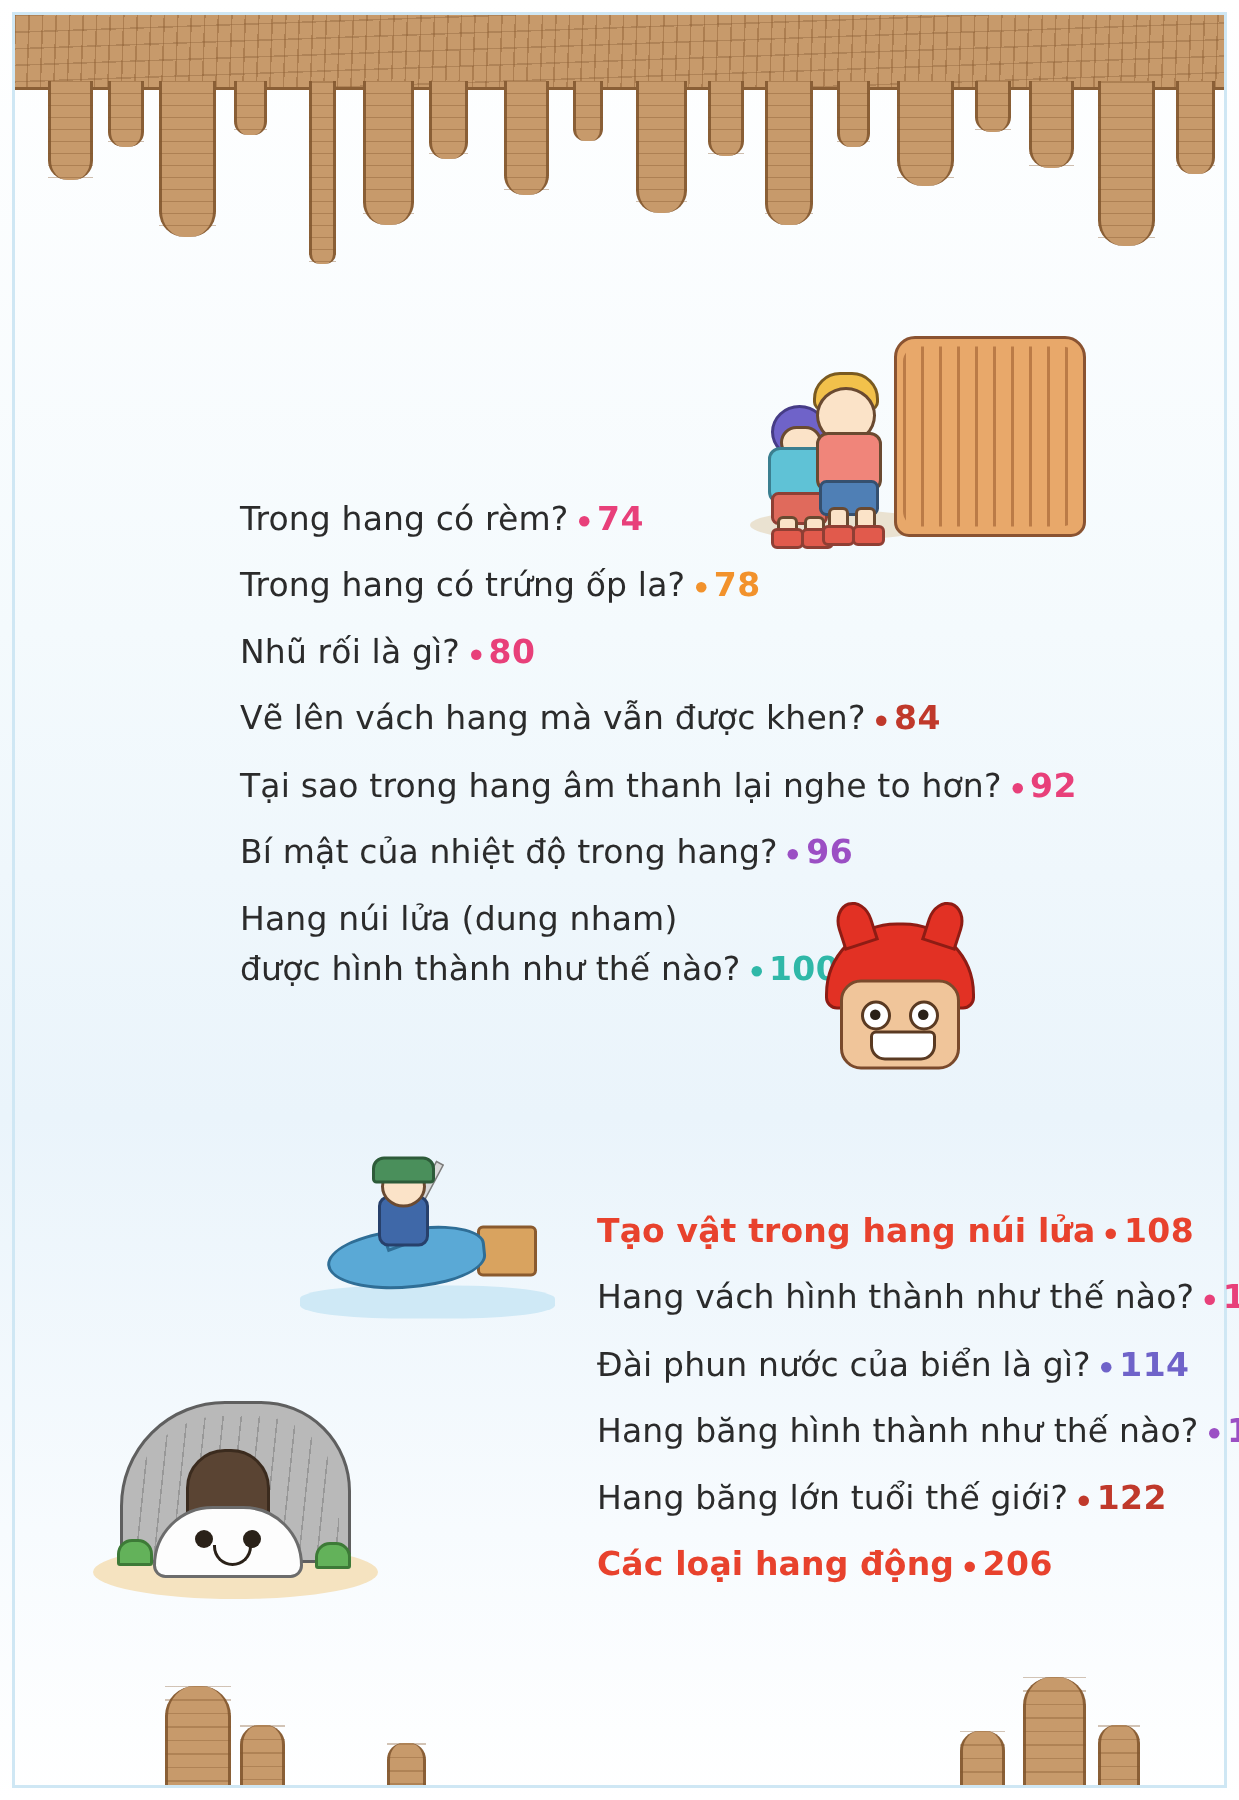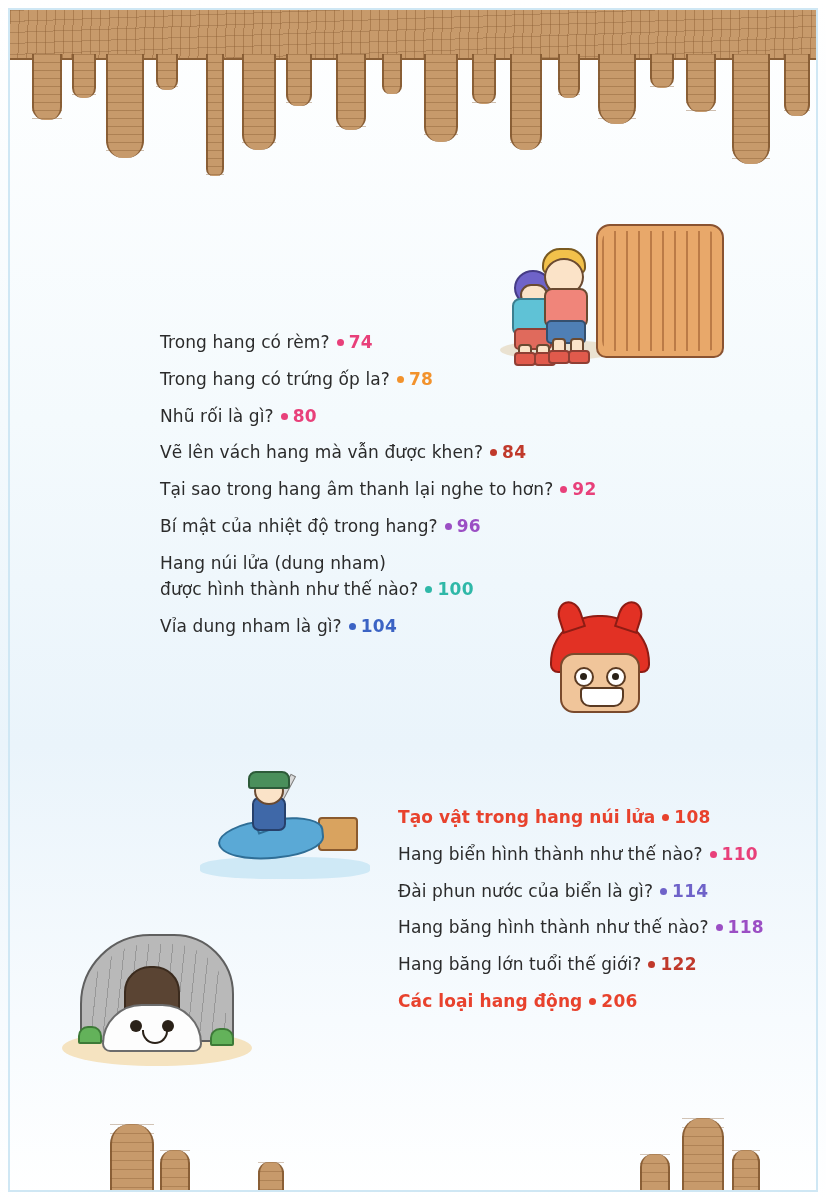--- a/index.html
+++ b/index.html
@@ -101,21 +101,21 @@
     top: 330px;
     width: 480px;
   }
   .toc-bottom {
     position: absolute;
     left: 398px;
     top: 805px;
     width: 400px;
   }
   .toc-entry {
-    font-size: 17px;
+    font-size: 22px;
     line-height: 1.52;
     color: #2b2b2b;
     margin-bottom: 11px;
     white-space: nowrap;
   }
   .toc-entry.heading .title {
     color: #e8422d;
     font-weight: bold;
   }
   .toc-entry .title {
@@ -369,23 +369,20 @@
 
     <div class="toc-entry">
       <span class="title">Bí mật của nhiệt độ trong hang?</span><span class="tail"><span class="dot" style="background:#9b4fc4"></span><span class="pg" style="color:#9b4fc4">96</span></span>
     </div>
 
     <div class="toc-entry">
       <span class="title">Hang núi lửa (dung nham)</span><br>
       <span class="title">được hình thành như thế nào?</span><span class="tail"><span class="dot" style="background:#2fb8a8"></span><span class="pg" style="color:#2fb8a8">100</span></span>
     </div>
 
-    <div class="toc-entry">
-      <span class="title">Vỉa dung nham là gì?</span><span class="tail"><span class="dot" style="background:#3b63c4"></span><span class="pg" style="color:#3b63c4">104</span></span>
-    </div>
   </div>
 
   <div class="illus" id="illus-monster">
     <div class="mon-hair"></div>
     <div class="mon-face">
       <div class="mon-eye" style="left:12px;">
           <span></span>
         </div>
       <div class="mon-eye" style="right:12px;">
           <span></span>
@@ -405,21 +402,21 @@
     <div class="pirate-hat"></div>
   </div>
 
   <div class="toc-bottom">
 
     <div class="toc-entry heading">
       <span class="title">Tạo vật trong hang núi lửa</span><span class="tail"><span class="dot" style="background:#e8422d"></span><span class="pg" style="color:#e8422d">108</span></span>
     </div>
 
     <div class="toc-entry">
-      <span class="title">Hang biển hình thành như thế nào?</span><span class="tail"><span class="dot" style="background:#e8407a"></span><span class="pg" style="color:#e8407a">110</span></span>
+      <span class="title">Hang vách hình thành như thế nào?</span><span class="tail"><span class="dot" style="background:#e8407a"></span><span class="pg" style="color:#e8407a">110</span></span>
     </div>
 
     <div class="toc-entry">
       <span class="title">Đài phun nước của biển là gì?</span><span class="tail"><span class="dot" style="background:#6f63c9"></span><span class="pg" style="color:#6f63c9">114</span></span>
     </div>
 
     <div class="toc-entry">
       <span class="title">Hang băng hình thành như thế nào?</span><span class="tail"><span class="dot" style="background:#9b4fc4"></span><span class="pg" style="color:#9b4fc4">118</span></span>
     </div>
 

